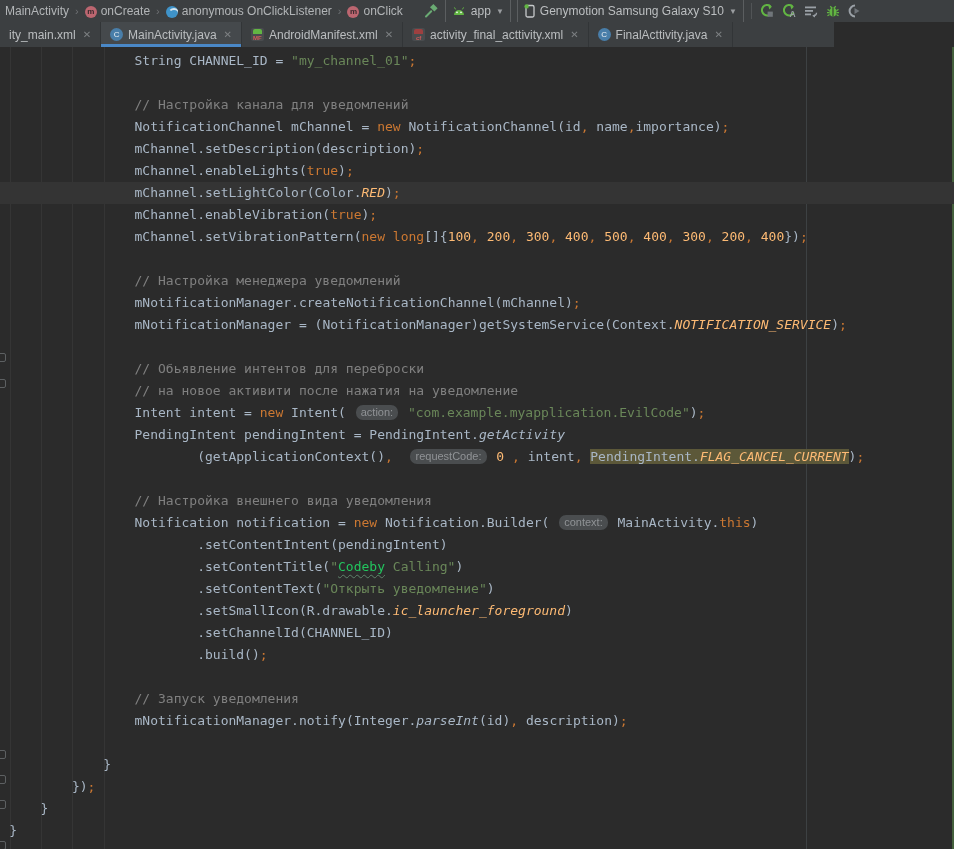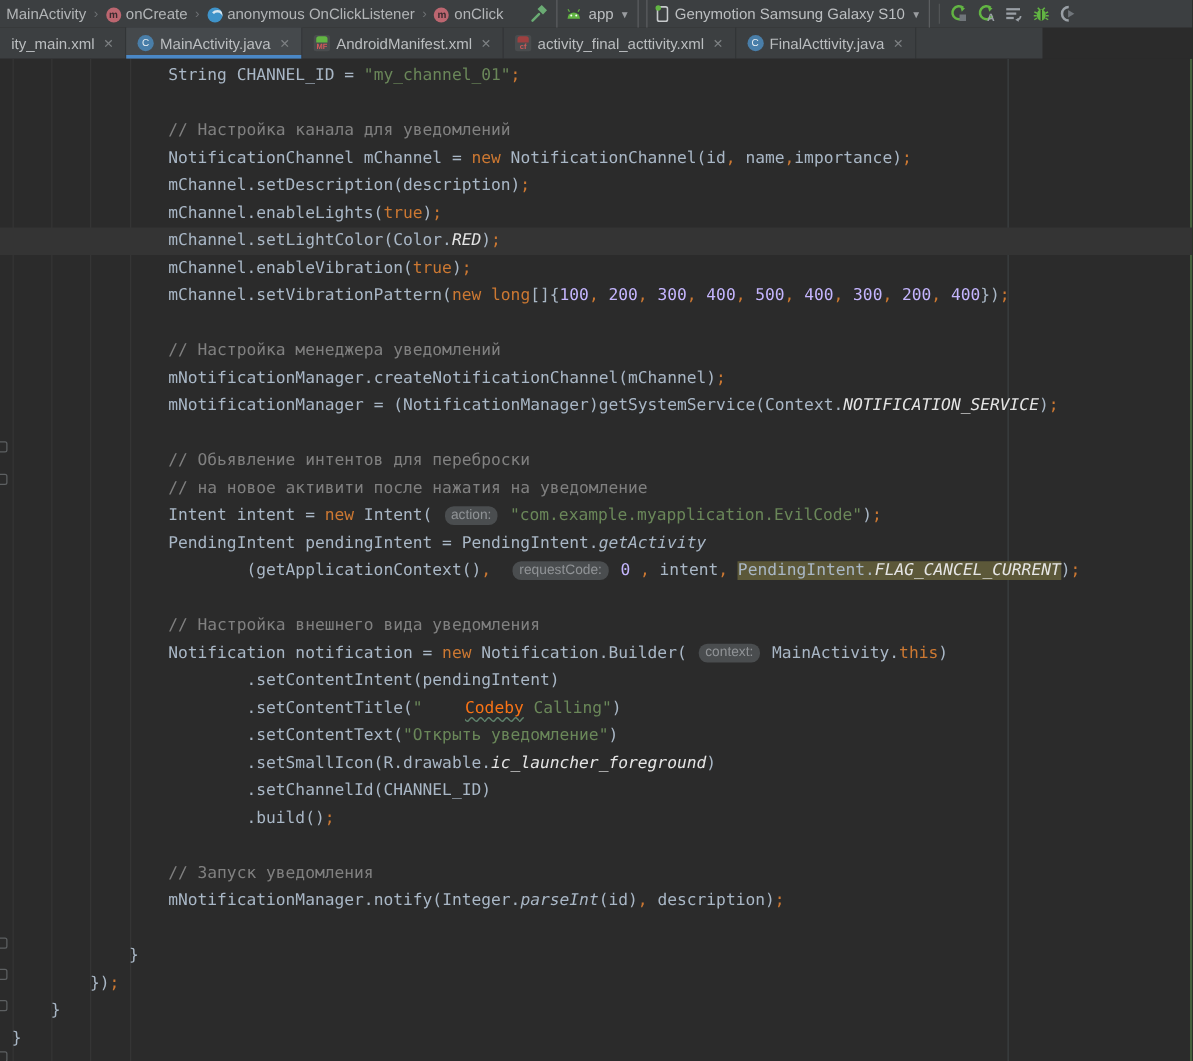--- a/index.html
+++ b/index.html
@@ -55,25 +55,25 @@
   .margin-line { position:absolute; top:0; bottom:0; left:806px; width:1px; background:#3d4143; }
   .stripe { position:absolute; top:0; bottom:0; right:0; width:2px; background:#44603c; }
   .code { position:relative; padding-top:3px; margin-left:-22px;
           font-family:"DejaVu Sans Mono", monospace; font-size:13px; line-height:22px;
           color:#a9b7c6; }
   .line { height:22px; white-space:pre; }
   .line.cur { background:#343434; }
   .tk.k { color:#cc7832; }
   .tk.s { color:#6a8759; }
   .tk.c { color:#808080; }
-  .tk.n { color:#c4b5fd; }
-  .tk.sf { color:#e5e5e5; font-style:italic; }
+  .tk.n { color:#fdba74; }
+  .tk.sf { color:#fdba74; font-style:italic; }
   .tk.sm { font-style:italic; }
   .tk.u { text-underline-offset:3px; }
-  .tk.styp { color:#f97316; text-decoration:underline wavy #5f826b 1px; text-underline-offset:3px;margin-left:34px; }
+  .tk.styp { color:#22c55e; text-decoration:underline wavy #5f826b 1px; text-underline-offset:3px; }
   .tk.hl { background:#5c5839; }
   .hint { display:inline-block; background:#4a4d4f; color:#909396; border-radius:7px;
           padding:0 5px; font-size:11px; line-height:15px; margin:0 2px; vertical-align:1px;
           font-family:Liberation Sans, sans-serif; }
   .fold { position:absolute; left:-2px; width:8px; height:9px; border:1px solid #5d6062;
           border-radius:2px; background:#2b2b2b; }
   svg { display:block; }
 </style>
 </head>
 <body>

